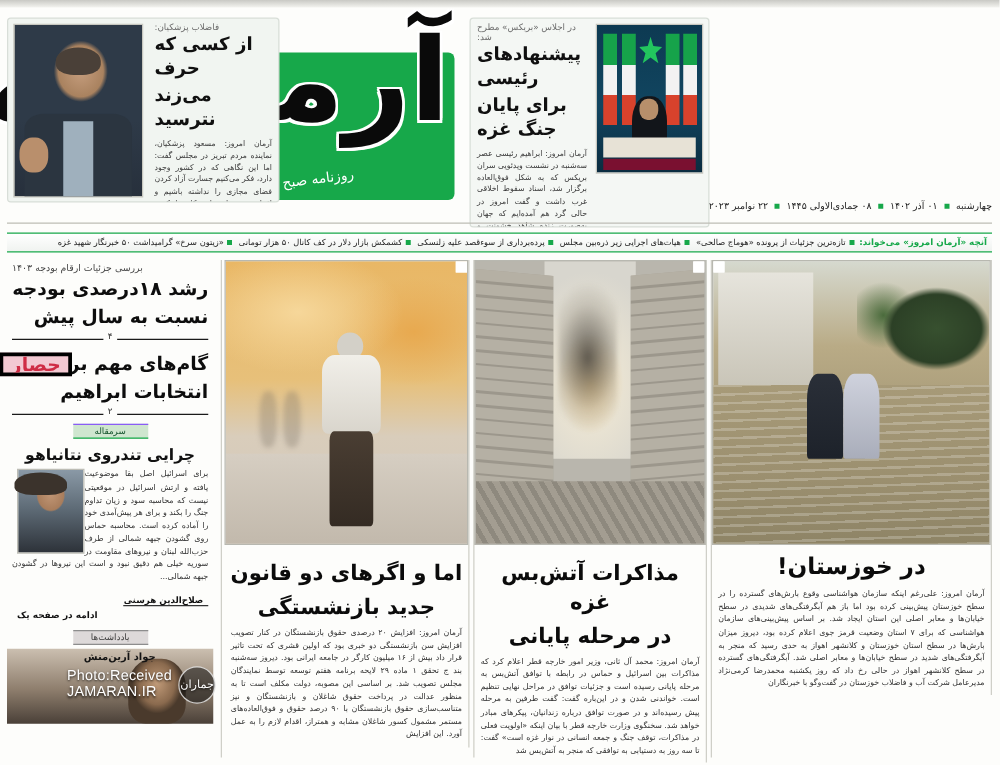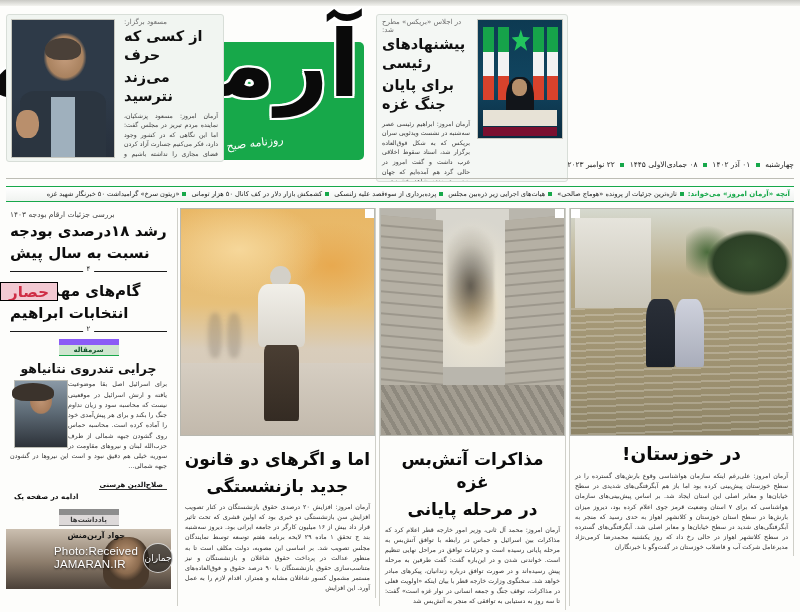--- a/index.html
+++ b/index.html
@@ -244,21 +244,21 @@
     color: #444;
     text-align: left;
     padding: 2px 4px 0 4px;
   }
   .sb-head {
     font-size: 15px;
     font-weight: bold;
     line-height: 1.34;
     color: #0d0d0d;
     padding: 2px 4px;
-    text-align: left;
+    text-align: right;
   }
   .sb-rule {
     position: relative;
     height: 1px;
     background: #1a1a1a;
     margin: 6px 4px 7px 4px;
   }
   .sb-rule .pg {
     position: absolute;
     left: 50%; top: -6px;
@@ -266,42 +266,42 @@
     background: #fdfdfb;
     padding: 0 4px;
     font-size: 7px;
     color: #222;
   }
   .redtab {
     position: absolute;
     left: -6px; top: 74px;
     width: 58px; height: 19px;
     background: #f3c9d2;
-    border: 1px solid #000000;
+    border: 3px solid #000000;
     display: flex;
     align-items: center;
     justify-content: center;
     overflow: hidden;
   }
   .redtab span {
     color: #cf2d45;
     font-size: 15px;
     font-weight: bold;
     letter-spacing: -1px;
     white-space: nowrap;
   }
   .sec-badge {
     margin: 4px auto 3px auto;
     width: 60px;
     background: #cfe6cf;
-    border-top: 6px solid #8b5cf6;
+    border-top: 1px solid #8b5cf6;
     border-bottom: 1px solid #17a84a;
     color: #14532d;
     font-size: 7px;
-    font-weight: bold;
+    font-weight: normal;
     text-align: center;
     padding: 1px 0;
   }
   .sec-badge.gray {
     background: #ddd9d9;
     border-color: #8d8d8d;
     color: #3a3a3a;
   }
   .sb-title2 {
     font-size: 12.5px;
@@ -579,21 +579,21 @@
   </div>
 
   <div id="story-left">
     <div class="ts-photo" id="photo-pezeshkian">
       <div class="hair"></div>
       <div class="suit"></div>
       <div class="shirt"></div>
       <div class="hand"></div>
     </div>
     <div style="margin-left:112px;">
-      <div class="ts-kicker">مسعود برگزار:</div>
+      <div class="ts-kicker">فاضلاب پزشکیان:</div>
       <div class="ts-head">از کسی که حرف</div>
       <div class="ts-head">می‌زند نترسید</div>
       <div class="ts-body">آرمان امروز: مسعود پزشکیان، نماینده مردم تبریز در مجلس گفت: اما این نگاهی که در کشور وجود دارد، فکر می‌کنیم جسارت آزاد کردن فضای مجازی را نداشته باشیم و افرادی می‌توانند این کار را کرده است. محیط خنثی کنند که خودمان ذهن باز و اندیشه لازم...</div>
 
     </div>
   </div>
 
   <div class="topstory" id="story-brics">
     <div class="ts-photo" id="photo-raisi">
       <div class="flag f1"></div>

